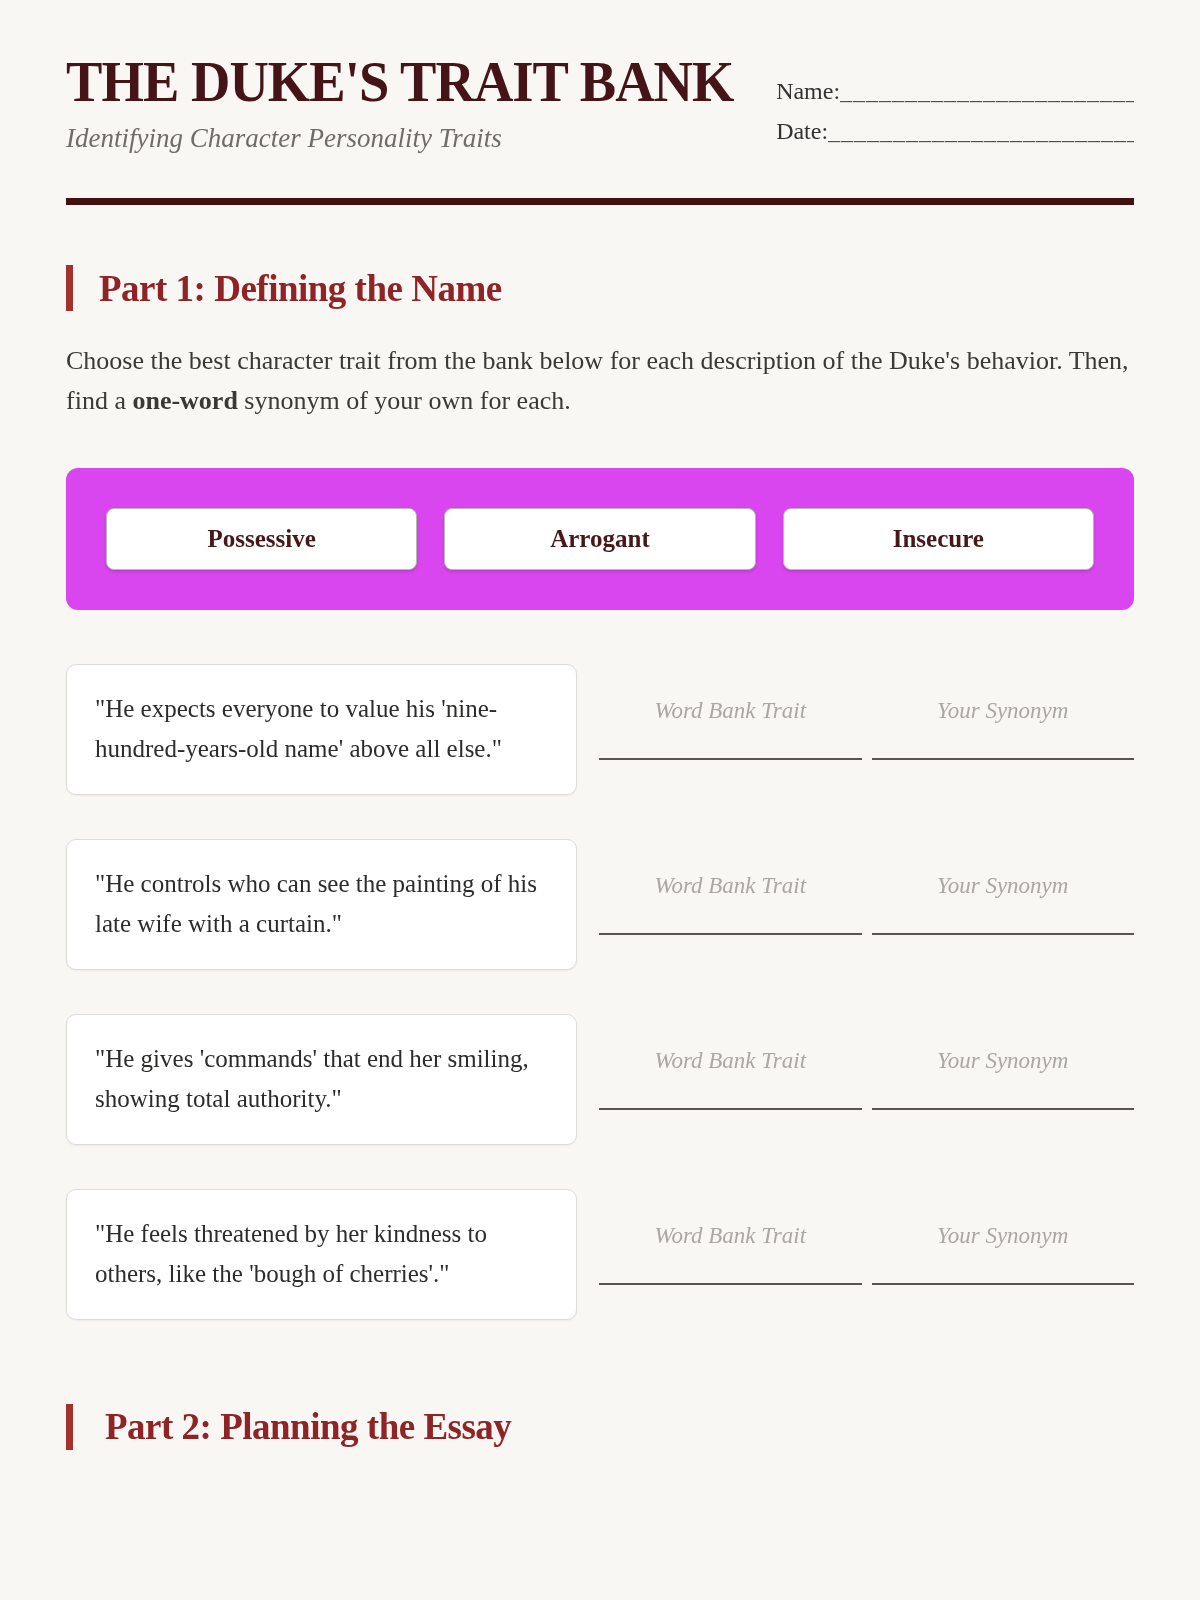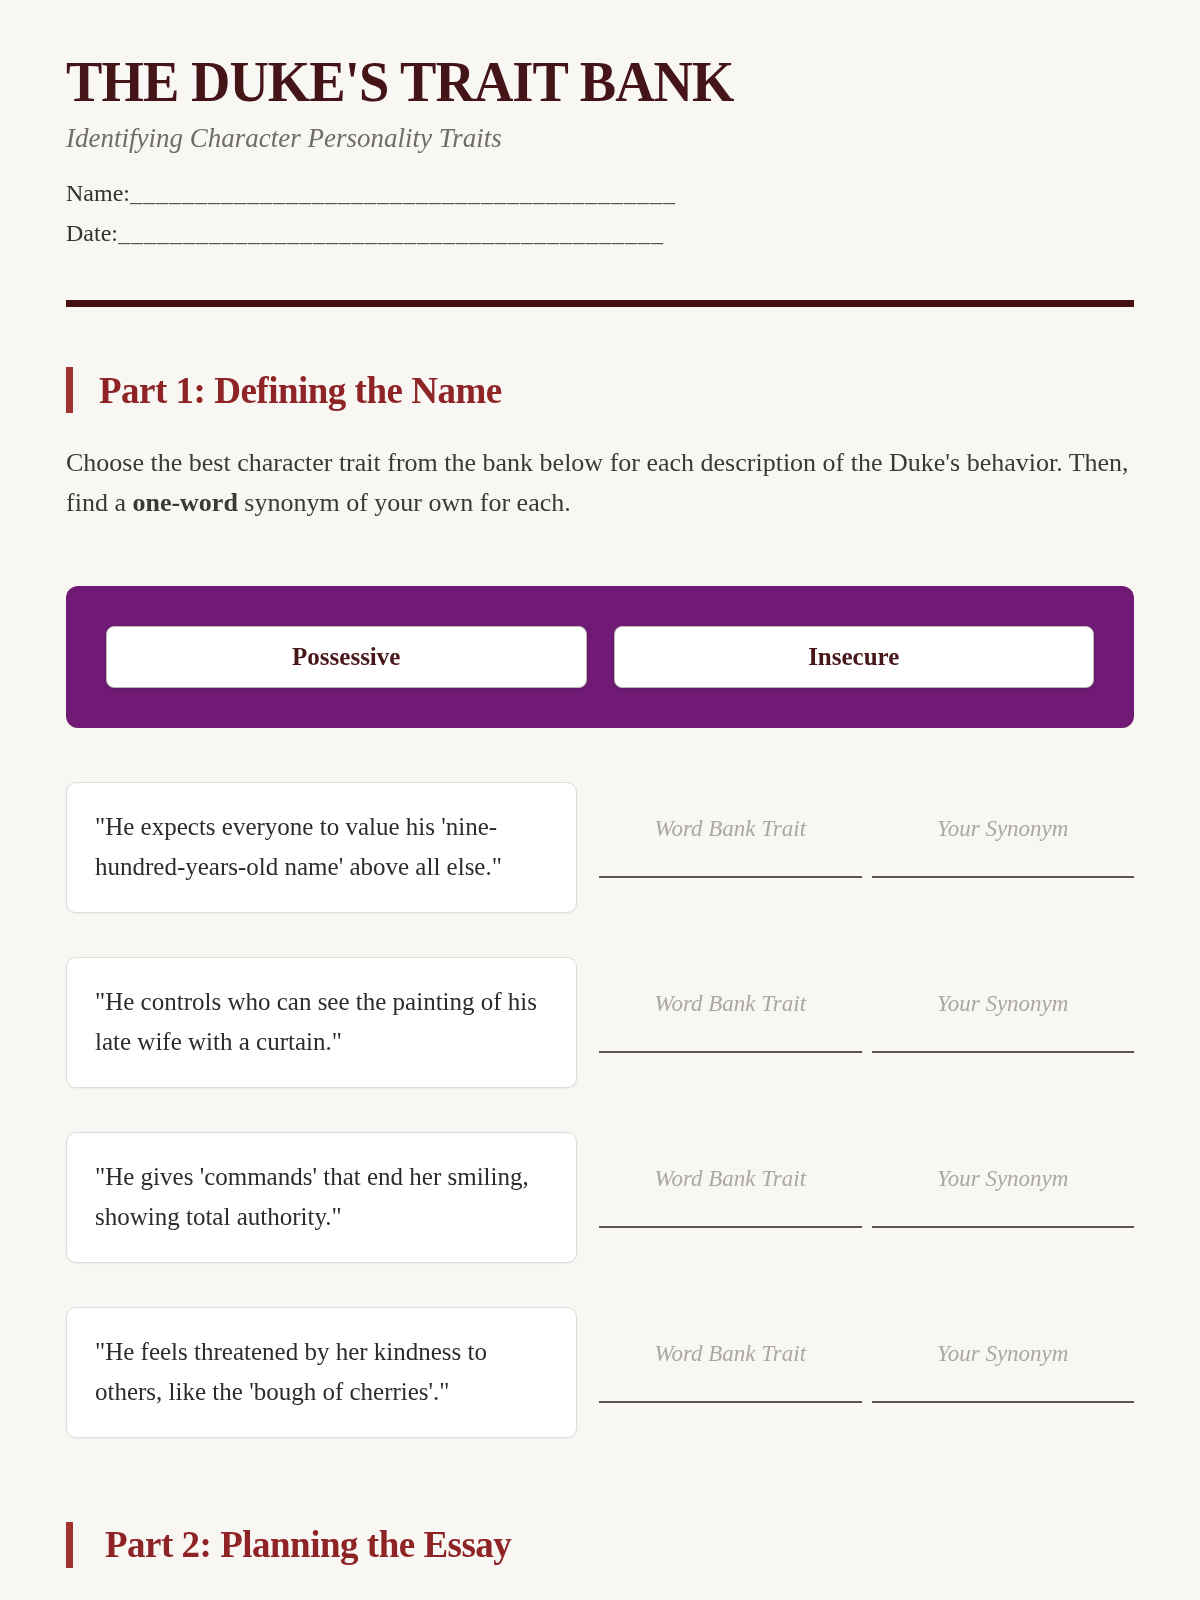--- a/index.html
+++ b/index.html
@@ -11,21 +11,21 @@
     color: #2e2c2b;
   }
   .sheet {
     width: 1200px;
     height: 1600px;
     padding: 52px 66px 0 66px;
     overflow: hidden;
   }
 
   
-  header { display: flex; flex-direction: column; }
+  header { display: flex; }
   .title-block { flex: 0 0 auto; }
   .page-title {
     margin: 0;
     font-size: 58px;
     font-weight: 700;
     line-height: 1.02;
     letter-spacing: -1px;
     color: #451418;
     white-space: nowrap;
     transform: scaleX(.94);
@@ -72,22 +72,22 @@
   .instructions {
     margin: 30px 0 0 0;
     font-size: 26px;
     line-height: 1.55;
     color: #3b3936;
   }
   .instructions strong { font-weight: 700; }
 
   
   .word-bank {
-    margin-top: 62px;
-    background: #701a75;
+    margin-top: 46px;
+    background: #d946ef;
     border-radius: 12px;
     padding: 40px;
     display: flex;
     gap: 27px;
   }
   .trait-card {
     flex: 1;
     height: 62px;
     background: #ffffff;
     border: 1px solid #b9b6b4;
@@ -161,20 +161,21 @@
   <section>
     <div class="sec-head">
       <div class="sec-bar"></div>
       <h2 class="sec-title">Part 1: Defining the Name</h2>
     </div>
 
     <p class="instructions"><span>Choose the best character trait from the bank below for each description of the Duke's behavior. Then, find a </span><strong>one-word</strong><span> synonym of your own for each.</span></p>
 
     <div class="word-bank">
       <div class="trait-card">Possessive</div>
+      <div class="trait-card">Arrogant</div>
       <div class="trait-card">Insecure</div>
     </div>
 
     <div class="q-list">
 
       <div class="q-row">
         <div class="quote-card">
           <p>"He expects everyone to value his 'nine-hundred-years-old name' above all else."</p>
         </div>
         <div class="answer-fields">

